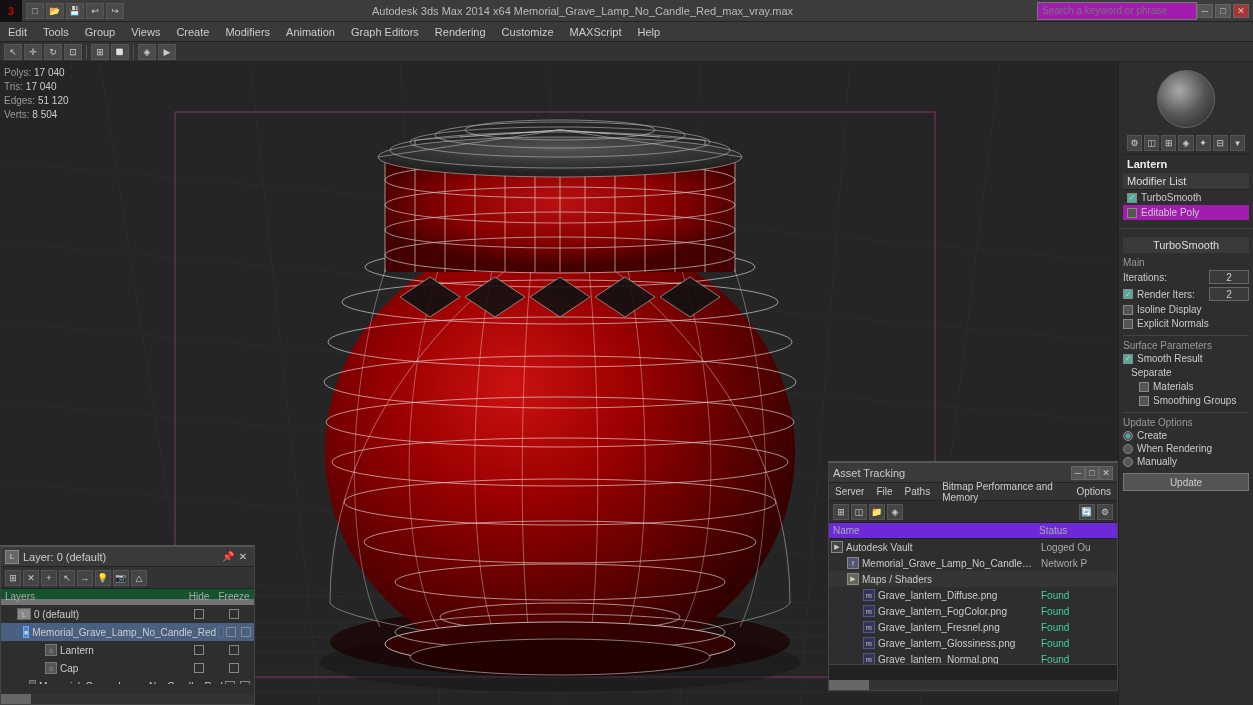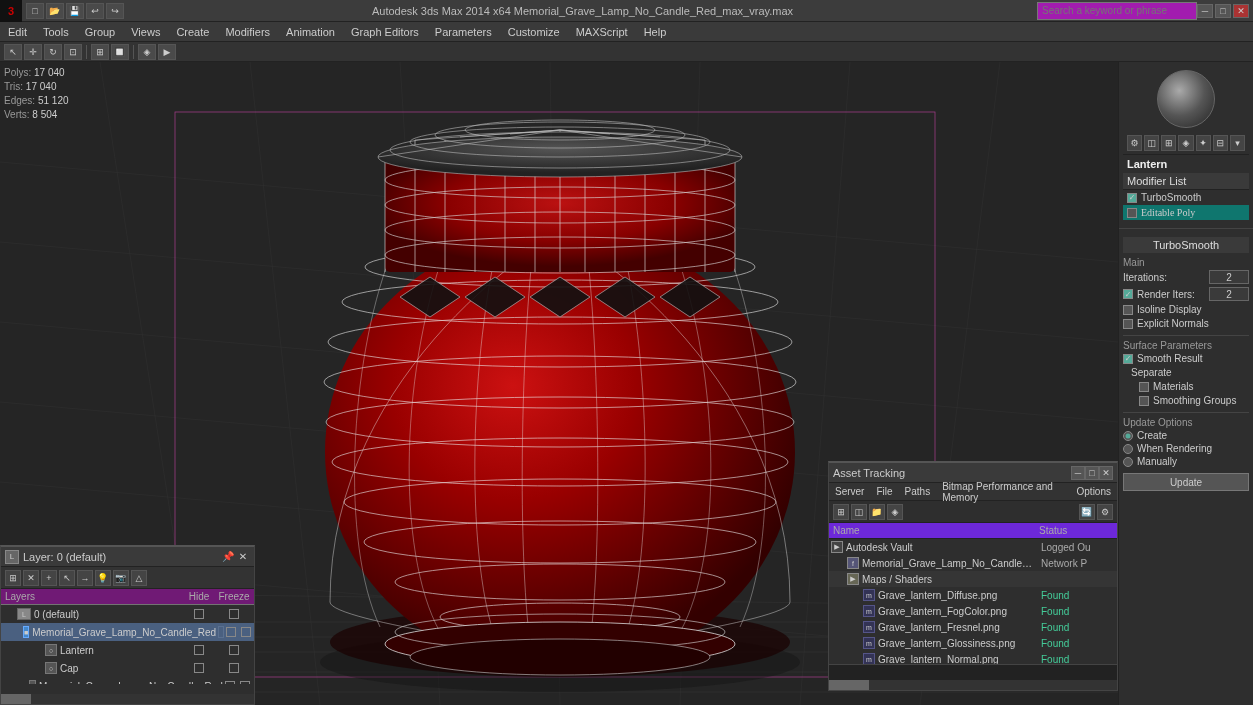--- a/index.html
+++ b/index.html
@@ -24,21 +24,21 @@
     
     #viewport-container { position: absolute; left: 0; top: 62px; right: 135px; bottom: 0; background: #1a1a1a; }
     #viewport { width: 100%; height: 100%; position: relative; overflow: hidden; }
     .stat-line { line-height: 14px; }
 
     
     #right-panel { position: absolute; right: 0; top: 62px; width: 135px; bottom: 0; background: #2e2e2e; border-left: 1px solid #222; overflow-y: auto; }
     #right-panel-top { padding: 4px; }
     .panel-title { font-size: 11px; color: #ddd; background: #3a3a3a; padding: 2px 4px; border-bottom: 1px solid #222; }
     .modifier-item { display: flex; align-items: center; padding: 2px 4px; font-size: 10px; cursor: pointer; }
-    .modifier-item.selected { background: #0f766e; font-family: Liberation Serif, serif; }
+    .modifier-item.selected { background: #a21caf; }
     .mod-checkbox { width: 10px; height: 10px; border: 1px solid #888; background: #555; margin-right: 4px; display: flex; align-items: center; justify-content: center; font-size: 8px; }
     .mod-checkbox.checked { background: #5a9; }
 
     
     #turbo-panel { padding: 4px; font-size: 10px; }
     .ts-title { font-size: 11px; color: #ddd; text-align: center; padding: 2px; background: #3a3a3a; margin-bottom: 4px; }
     .ts-section { margin-bottom: 6px; }
     .ts-section-title { color: #999; font-size: 10px; margin-bottom: 2px; }
     .ts-row { display: flex; align-items: center; margin-bottom: 3px; }
     .ts-label { flex: 1; font-size: 10px; color: #ccc; }
@@ -53,21 +53,21 @@
     .toolbar-icons { display: flex; gap: 2px; padding: 3px 4px; background: #2e2e2e; border-bottom: 1px solid #222; }
     .icon-btn { width: 16px; height: 16px; background: #444; border: 1px solid #555; display: flex; align-items: center; justify-content: center; font-size: 9px; color: #ccc; cursor: pointer; }
 
     
     #layer-panel { position: absolute; left: 0; bottom: 0; width: 255px; height: 160px; background: #2e2e2e; border: 1px solid #444; border-top: 2px solid #555; }
     #layer-header { display: flex; align-items: center; background: #3a3a3a; height: 20px; padding: 0 4px; border-bottom: 1px solid #222; }
     #layer-title { flex: 1; font-size: 11px; color: #ccc; }
     .layer-header-btn { width: 14px; height: 14px; font-size: 10px; color: #ccc; cursor: pointer; display: flex; align-items: center; justify-content: center; }
     #layer-toolbar { display: flex; align-items: center; gap: 2px; padding: 2px 4px; background: #333; border-bottom: 1px solid #222; height: 22px; }
     .layer-tool { width: 16px; height: 16px; background: #444; border: 1px solid #555; font-size: 9px; color: #ccc; display: flex; align-items: center; justify-content: center; cursor: pointer; }
-    #layer-list-header { display: flex; height: 16px; background: #701a75; border-bottom: 1px solid #737373; }
+    #layer-list-header { display: flex; height: 16px; background: #14532d; border-bottom: 6px solid #737373; }
     .layer-col-layers { flex: 1; font-size: 10px; color: #aaa; padding: 2px 4px; }
     .layer-col-hide { width: 30px; font-size: 10px; color: #aaa; padding: 2px; text-align: center; }
     .layer-col-freeze { width: 40px; font-size: 10px; color: #aaa; padding: 2px; text-align: center; }
     #layer-list { overflow-y: auto; height: calc(100% - 78px); }
     .layer-row { display: flex; align-items: center; height: 18px; padding-left: 16px; cursor: pointer; }
     .layer-row.selected { background: #4a6080; }
     .layer-name { flex: 1; font-size: 10px; color: #ccc; }
     .layer-check { width: 30px; display: flex; justify-content: center; }
     .check-box-sm { width: 10px; height: 10px; border: 1px solid #888; background: transparent; }
     .layer-freeze { width: 40px; display: flex; justify-content: center; }
@@ -127,21 +127,21 @@
 
 <div id="menu-bar">
   <div class="menu-item">Edit</div>
   <div class="menu-item">Tools</div>
   <div class="menu-item">Group</div>
   <div class="menu-item">Views</div>
   <div class="menu-item">Create</div>
   <div class="menu-item">Modifiers</div>
   <div class="menu-item">Animation</div>
   <div class="menu-item">Graph Editors</div>
-  <div class="menu-item">Parameters</div>
+  <div class="menu-item">Rendering</div>
   <div class="menu-item">Customize</div>
   <div class="menu-item">MAXScript</div>
   <div class="menu-item">Help</div>
 </div>
 
 <div id="toolbar">
   <div class="tool-btn">↖</div>
   <div class="tool-btn">✛</div>
   <div class="tool-btn">↻</div>
   <div class="tool-btn">⊡</div>

